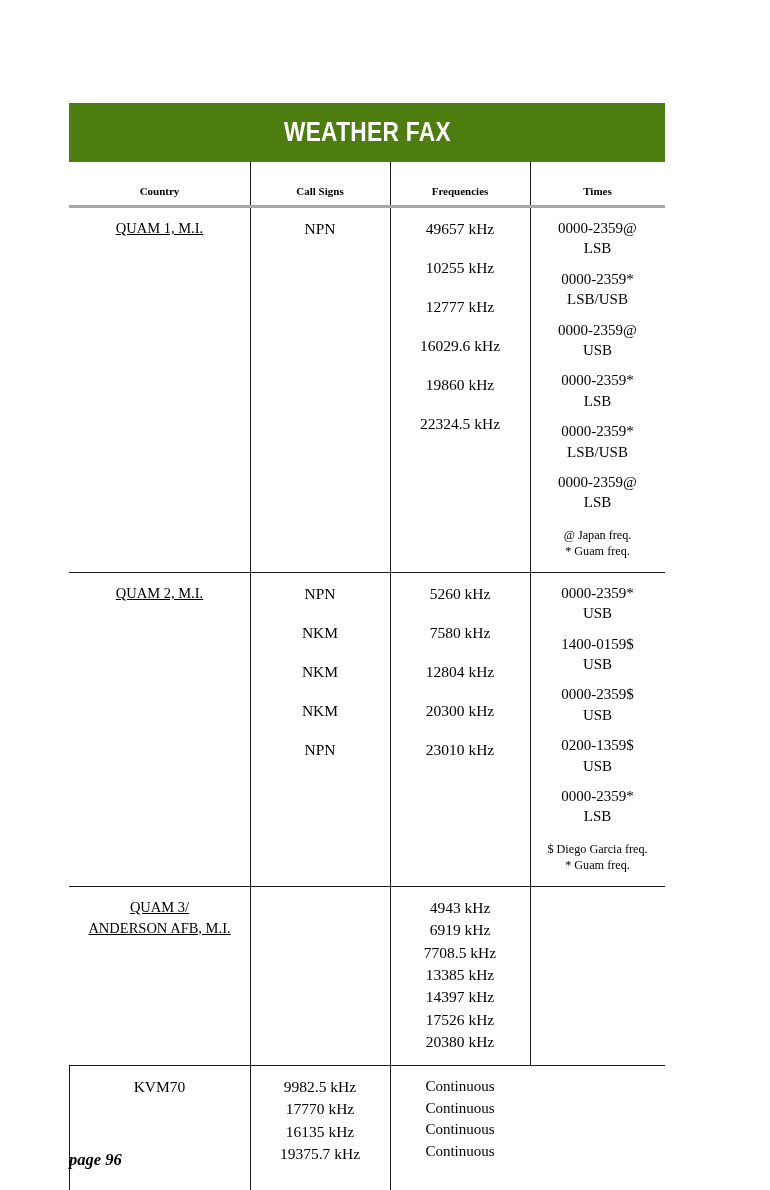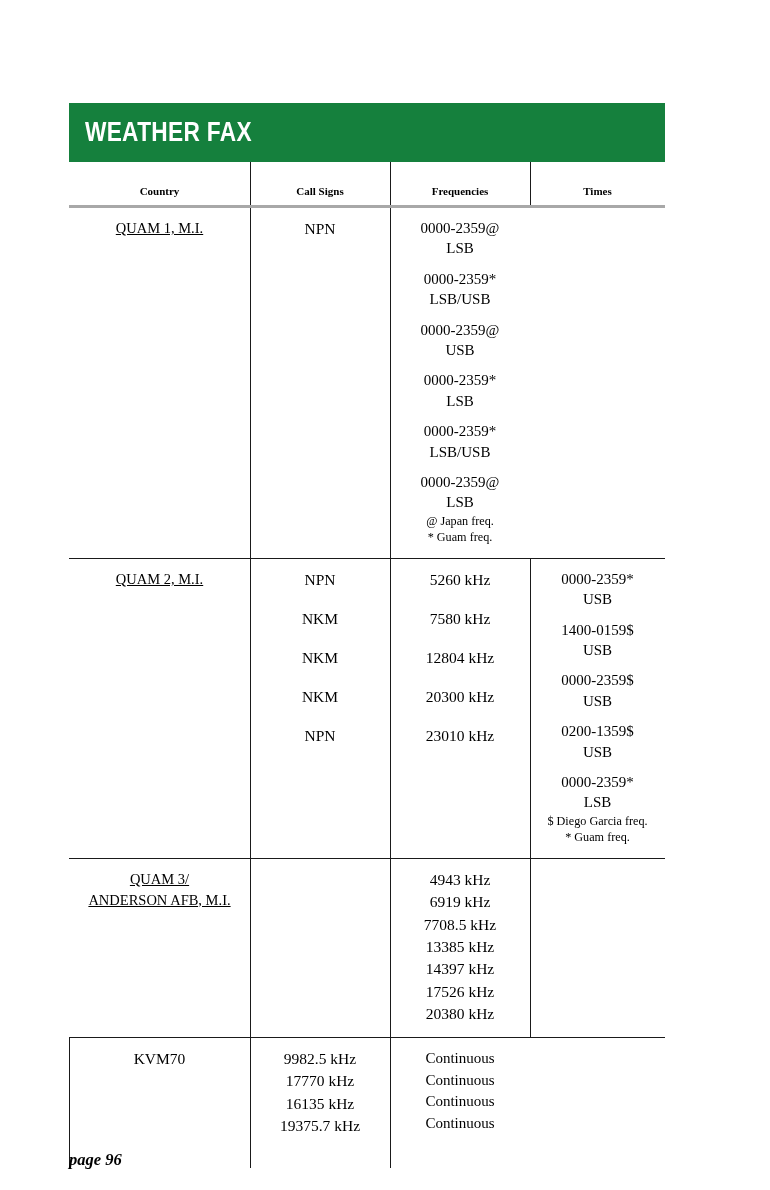--- a/index.html
+++ b/index.html
@@ -26,25 +26,25 @@
   
   .table-wrap {
     position: absolute;
     left: 69px;
     top: 103px;
     width: 596px;
   }
 
   
   .title-bar {
-    background: #15803d;
+    background: #4d7c0f;
     height: 59px;
     display: flex;
     align-items: center;
-    justify-content: flex-start;
+    justify-content: center;
   }
   .title-bar .title-text {
     color: #ffffff;
     font-family: "Liberation Sans Narrow", "Liberation Sans", sans-serif;
     font-weight: bold;
     font-size: 27px;
     letter-spacing: 0.4px;
     transform: scaleX(0.84);
     transform-origin: center;
     white-space: nowrap;
@@ -98,21 +98,21 @@
 
   .stack-loose > div { margin-bottom: 17px; }
   .stack-loose > div:last-child { margin-bottom: 0; }
 
   .stack-tight > div { margin-bottom: 0px; line-height: 1.44; }
 
   .pair { line-height: 1.36; }
   .pair + .pair { margin-top: 10px; }
 
   .footnotes {
-    margin-top: 0;
+    margin-top: 14px;
     font-size: 12.2px;
     line-height: 1.36;
   }
 
   
   .page-footer {
     position: absolute;
     left: 69px;
     top: 1107px;
     font-style: italic;
@@ -138,20 +138,30 @@
       <div class="cell divider">Frequencies</div>
       <div class="cell divider">Times</div>
     </div>
     <div class="rule-gray"></div>
 
     <div class="grid-row body-row">
       <div class="cell country">QUAM 1, M.I.</div>
       <div class="cell divider">
         <div class="stack-loose">
           <div>NPN</div>
+        </div>
+      </div>
+      <div class="cell divider">
+        <div class="stack-loose">
+          <div>49657 kHz</div>
+          <div>10255 kHz</div>
+          <div>12777 kHz</div>
+          <div>16029.6 kHz</div>
+          <div>19860 kHz</div>
+          <div>22324.5 kHz</div>
         </div>
       </div>
       <div class="cell divider times">
         <div>
           <div class="pair">
             <div>0000-2359@</div>
             <div>LSB</div>
           </div>
           <div class="pair">
             <div>0000-2359*</div>

